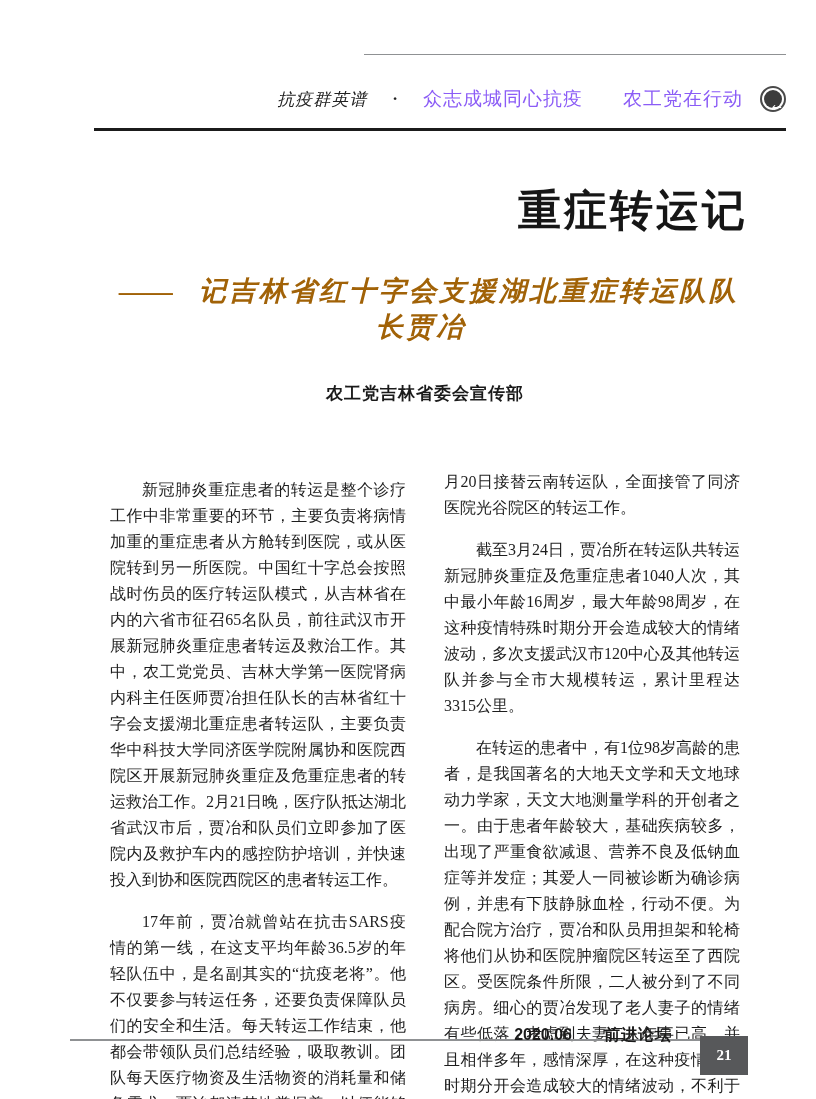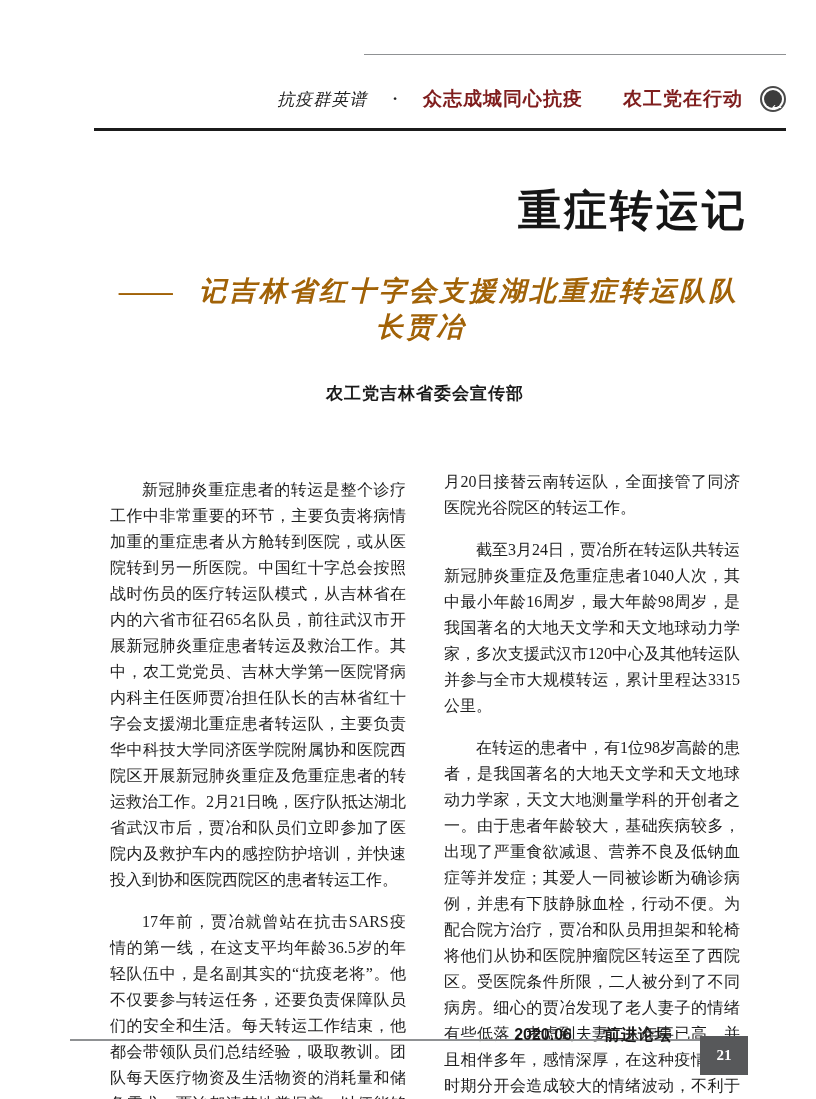--- a/index.html
+++ b/index.html
@@ -26,21 +26,21 @@
     display:flex;justify-content:flex-end;align-items:center;
     gap:9px;padding:7px 0 8px;
   }
   .kicker-kai{
     font-family:"Liberation Serif","DejaVu Serif",serif;
     font-style:italic;font-size:17px;letter-spacing:1px;color:#222;
   }
   .kicker-dot{font-size:17px;font-weight:bold;color:#222;}
   .kicker-bold{
     font-family:"Liberation Sans","DejaVu Sans",sans-serif;
-    font-weight:bold;font-size:19px;letter-spacing:1px;color:#7f1d1d;
+    font-weight:normal;font-size:19px;letter-spacing:1px;color:#8b5cf6;
   }
   .kicker-campaign{margin-left:15px;}
   .hicon{
     width:26px;height:26px;border:2px solid #4a4a4a;border-radius:50%;
     display:inline-flex;align-items:center;justify-content:center;flex:0 0 auto;
     background:#fff;
   }
   .hicon-inner{
     width:18px;height:18px;border-radius:50%;background:#3c3c3c;
     color:#fff;font-size:12px;line-height:18px;text-align:center;
@@ -112,21 +112,21 @@
   <div class="main">
     <h1 class="title">重症转运记</h1>
     <div class="subtitle">
       <span>——</span><span class="subtitle-text">记吉林省红十字会支援湖北重症转运队队长贾冶</span>
     </div>
     <div class="author">农工党吉林省委会宣传部</div>
 
     <div class="article">
       <p class="para">新冠肺炎重症患者的转运是整个诊疗工作中非常重要的环节，主要负责将病情加重的重症患者从方舱转到医院，或从医院转到另一所医院。中国红十字总会按照战时伤员的医疗转运队模式，从吉林省在内的六省市征召65名队员，前往武汉市开展新冠肺炎重症患者转运及救治工作。其中，农工党党员、吉林大学第一医院肾病内科主任医师贾冶担任队长的吉林省红十字会支援湖北重症患者转运队，主要负责华中科技大学同济医学院附属协和医院西院区开展新冠肺炎重症及危重症患者的转运救治工作。2月21日晚，医疗队抵达湖北省武汉市后，贾冶和队员们立即参加了医院内及救护车内的感控防护培训，并快速投入到协和医院西院区的患者转运工作。</p>
       <p class="para">17年前，贾冶就曾站在抗击SARS疫情的第一线，在这支平均年龄36.5岁的年轻队伍中，是名副其实的“抗疫老将”。他不仅要参与转运任务，还要负责保障队员们的安全和生活。每天转运工作结束，他都会带领队员们总结经验，吸取教训。团队每天医疗物资及生活物资的消耗量和储备需求，贾冶都清楚地掌握着，以便能够随时应对高负荷工作。他说：“队员们精神状态非常好，我也经常给他们鼓劲，毕竟他们都比我小很多。”在全体队员的通力配合下，转运队的业务水平显著提升，工作任务也在不断加码。在保障协和西院转运工作前提下，转运队于3月19日接替青海省转运队全面接管了同济医院中法新城院区的重症及危重症患者的转运及救治工作；3月20日接替云南转运队，全面接管了同济医院光谷院区的转运工作。</p>
-      <p class="para">截至3月24日，贾冶所在转运队共转运新冠肺炎重症及危重症患者1040人次，其中最小年龄16周岁，最大年龄98周岁，是我国著名的大地天文学和天文地球动力学家，多次支援武汉市120中心及其他转运队并参与全市大规模转运，累计里程达3315公里。</p>
+      <p class="para">截至3月24日，贾冶所在转运队共转运新冠肺炎重症及危重症患者1040人次，其中最小年龄16周岁，最大年龄98周岁，在这种疫情特殊时期分开会造成较大的情绪波动，多次支援武汉市120中心及其他转运队并参与全市大规模转运，累计里程达3315公里。</p>
       <p class="para">在转运的患者中，有1位98岁高龄的患者，是我国著名的大地天文学和天文地球动力学家，天文大地测量学科的开创者之一。由于患者年龄较大，基础疾病较多，出现了严重食欲减退、营养不良及低钠血症等并发症；其爱人一同被诊断为确诊病例，并患有下肢静脉血栓，行动不便。为配合院方治疗，贾冶和队员用担架和轮椅将他们从协和医院肿瘤院区转运至了西院区。受医院条件所限，二人被分到了不同病房。细心的贾冶发现了老人妻子的情绪有些低落，考虑到夫妻二人年事已高，并且相伴多年，感情深厚，在这种疫情特殊时期分开会造成较大的情绪波动，不利于病情恢复，他立即向医院领导协调，将两位老人安排到了同一病房后，就又匆忙地投入到了其他病人的转运工作中。</p>
       <p class="para">3月24日，按照吉林省支援武汉前线指挥部的指示，贾冶所在的转运队，随省内其他医疗队一并返回吉林。临行前，他们将剩余的医疗物资捐赠给了协和西院，希望能为仍然奋战在抗疫一线的战友们加油鼓劲，早日夺取这场疫情阻击战的全面胜利。</p>
 
     </div>
   </div>
 
   <div class="footer">
     <div class="footer-rule"></div>
     <div class="footer-text">
       <span>2020.06</span><span class="footer-journal">前进论坛</span>

